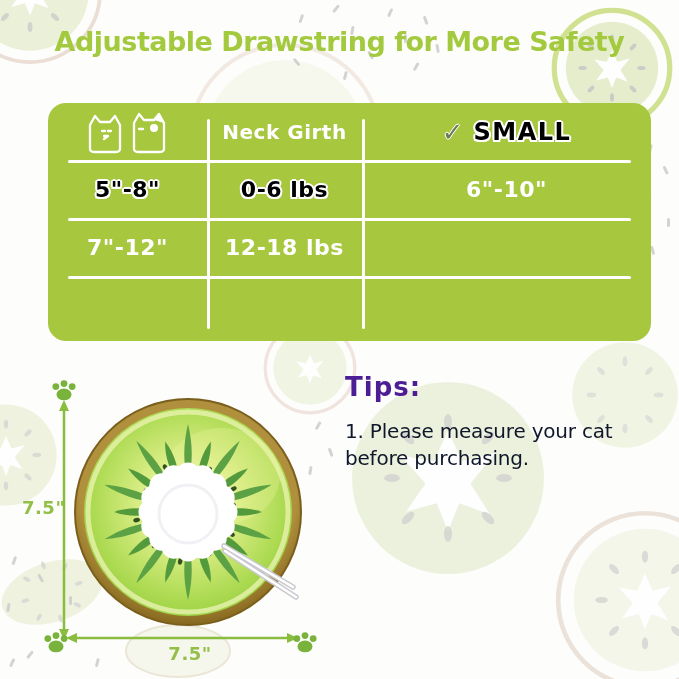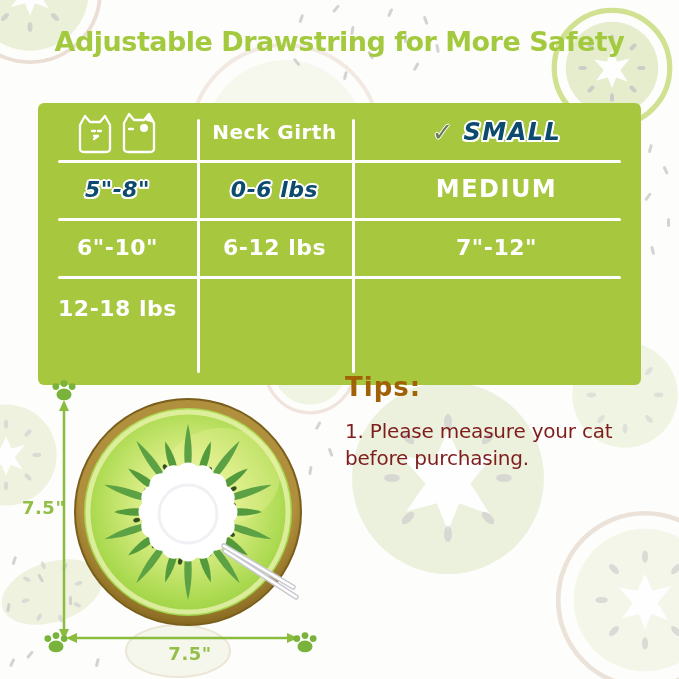--- a/index.html
+++ b/index.html
@@ -10,57 +10,56 @@
   
   .deco{position:absolute;left:0;top:0;z-index:0;}
   
   .title{
     position:absolute;left:0;top:26px;width:679px;z-index:2;
     text-align:center;font-size:27px;font-weight:bold;letter-spacing:-0.5px;
     color:#a3ca3e;margin:0;
   }
   
   .size-table{
-    position:absolute;left:38px;top:103px;width:603px;height:282px;z-index:2;
-    background:#a7c73e;border-radius:6px;
+    position:absolute;left:48px;top:103px;width:603px;height:238px;z-index:2;
+    background:#a7c73e;border-radius:18px;
   }
   .tbl-grid{
     position:absolute;inset:0;display:grid;
     grid-template-columns:159px 155px 289px;
     grid-template-rows:57px 58px 58px 65px;
   }
   .cell{display:flex;align-items:center;justify-content:center;color:#ffffff;font-weight:bold;}
   .hdr{font-size:20px;letter-spacing:0.5px;}
   .val{font-size:22px;letter-spacing:0.5px;}
   .size-name{font-size:24px;letter-spacing:1.5px;}
   .row-selected .cell-txt{
-    color:#0c4a6e;
+    color:#000000;
     text-shadow:-2px 0 0 #fff,2px 0 0 #fff,0 -2px 0 #fff,0 2px 0 #fff,
       -1.5px -1.5px 0 #fff,1.5px 1.5px 0 #fff,-1.5px 1.5px 0 #fff,1.5px -1.5px 0 #fff;
-    font-style:italic;
   }
   .check{
     font-size:26px;font-weight:bold;color:#6e7a52;margin-right:10px;line-height:1;
     text-shadow:-1px 0 0 #fff,1px 0 0 #fff,0 -1px 0 #fff,0 1px 0 #fff;
   }
   .tline{position:absolute;background:#ffffff;border-radius:2px;}
   .hline{height:3px;left:20px;right:20px;}
   .vline{width:3px;top:16px;bottom:12px;}
   
   .collar{position:absolute;left:72px;top:396px;width:232px;height:232px;z-index:2;}
   .dims{position:absolute;left:18px;top:380px;width:310px;height:296px;z-index:3;}
   .dim-label{
     position:absolute;z-index:4;color:#93bf49;font-weight:bold;font-size:18px;letter-spacing:0.5px;
   }
   .dim-label.h{left:22px;top:497px;}
   .dim-label.w{left:150px;top:643px;width:80px;text-align:center;}
   
   .tips{position:absolute;left:345px;top:372px;width:318px;z-index:2;}
-  .tips-heading{margin:0;font-size:26px;font-weight:bold;color:#a16207;letter-spacing:1px;}
-  .tip{margin:16px 0 0 0;font-size:20px;line-height:1.36;color:#7f1d1d;font-weight:500;letter-spacing:-0.2px;}
+  .tips-heading{margin:0;font-size:26px;font-weight:bold;color:#4c1d95;letter-spacing:1px;}
+  .tip{margin:16px 0 0 0;font-size:20px;line-height:1.36;color:#0f172a;font-weight:500;letter-spacing:-0.2px;}
 </style>
 </head>
 <body>
 
 <div class="canvas">
 
   <svg class="deco" width="679" height="679" viewBox="0 0 679 679">
     <defs>
       <path id="star" d="M0,-17 L5,-6 L17,-9 L8,2 L15,13 L4,9 L0,19 L-4,9 L-15,12 L-8,2 L-17,-8 L-5,-6 Z" fill="#ffffff"></path>
       <g id="seeds8" fill="#c4c4c4">
@@ -184,25 +183,21 @@
         <span class="check">✓</span>
         <span class="cell-txt size-name">SMALL</span>
       </div>
       <div class="cell row-selected">
         <span class="cell-txt val">5"-8"</span>
       </div>
       <div class="cell row-selected">
         <span class="cell-txt val">0-6 lbs</span>
       </div>
 
-      <div class="cell">
-        <span class="size-name">MEDIUM</span>
-      </div>
       <div class="cell val">6"-10"</div>
-      <div class="cell val">6-12 lbs</div>
 
       <div class="cell val">7"-12"</div>
       <div class="cell val">12-18 lbs</div>
     </div>
 
     <div class="tline hline" style="top:57px"></div>
     <div class="tline hline" style="top:115px"></div>
     <div class="tline hline" style="top:173px"></div>
     <div class="tline vline" style="left:159px"></div>
     <div class="tline vline" style="left:314px"></div>

